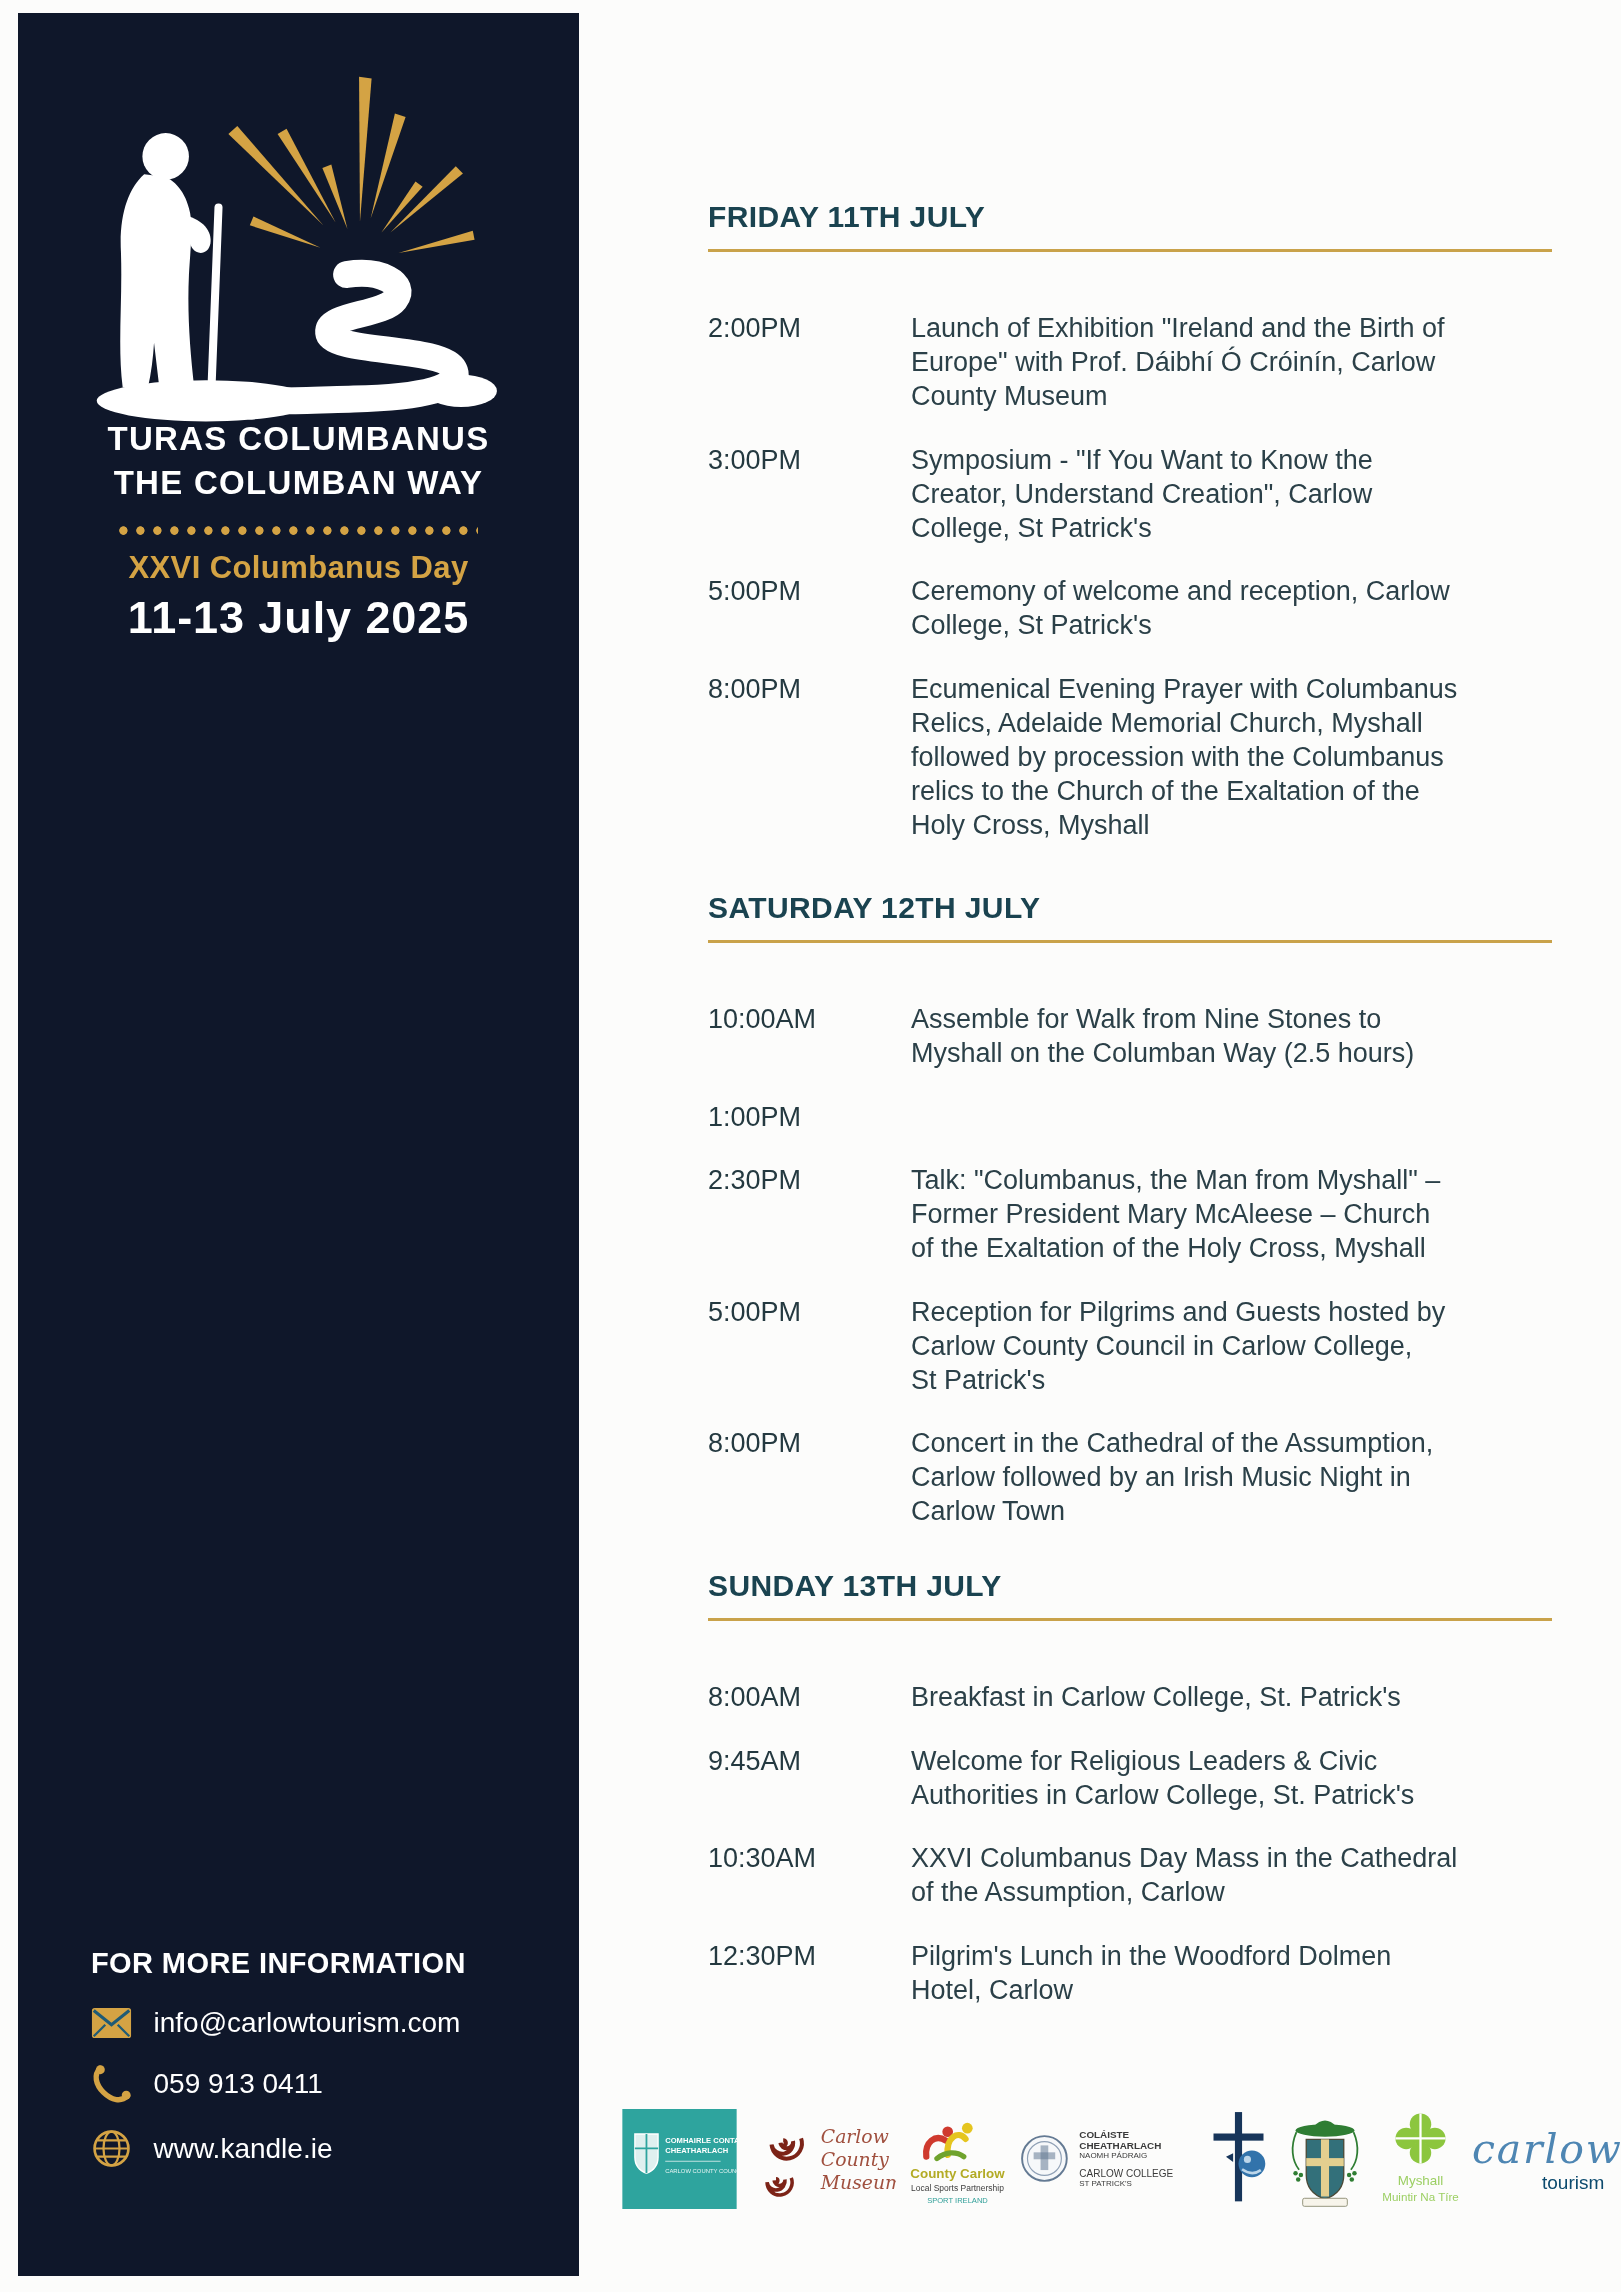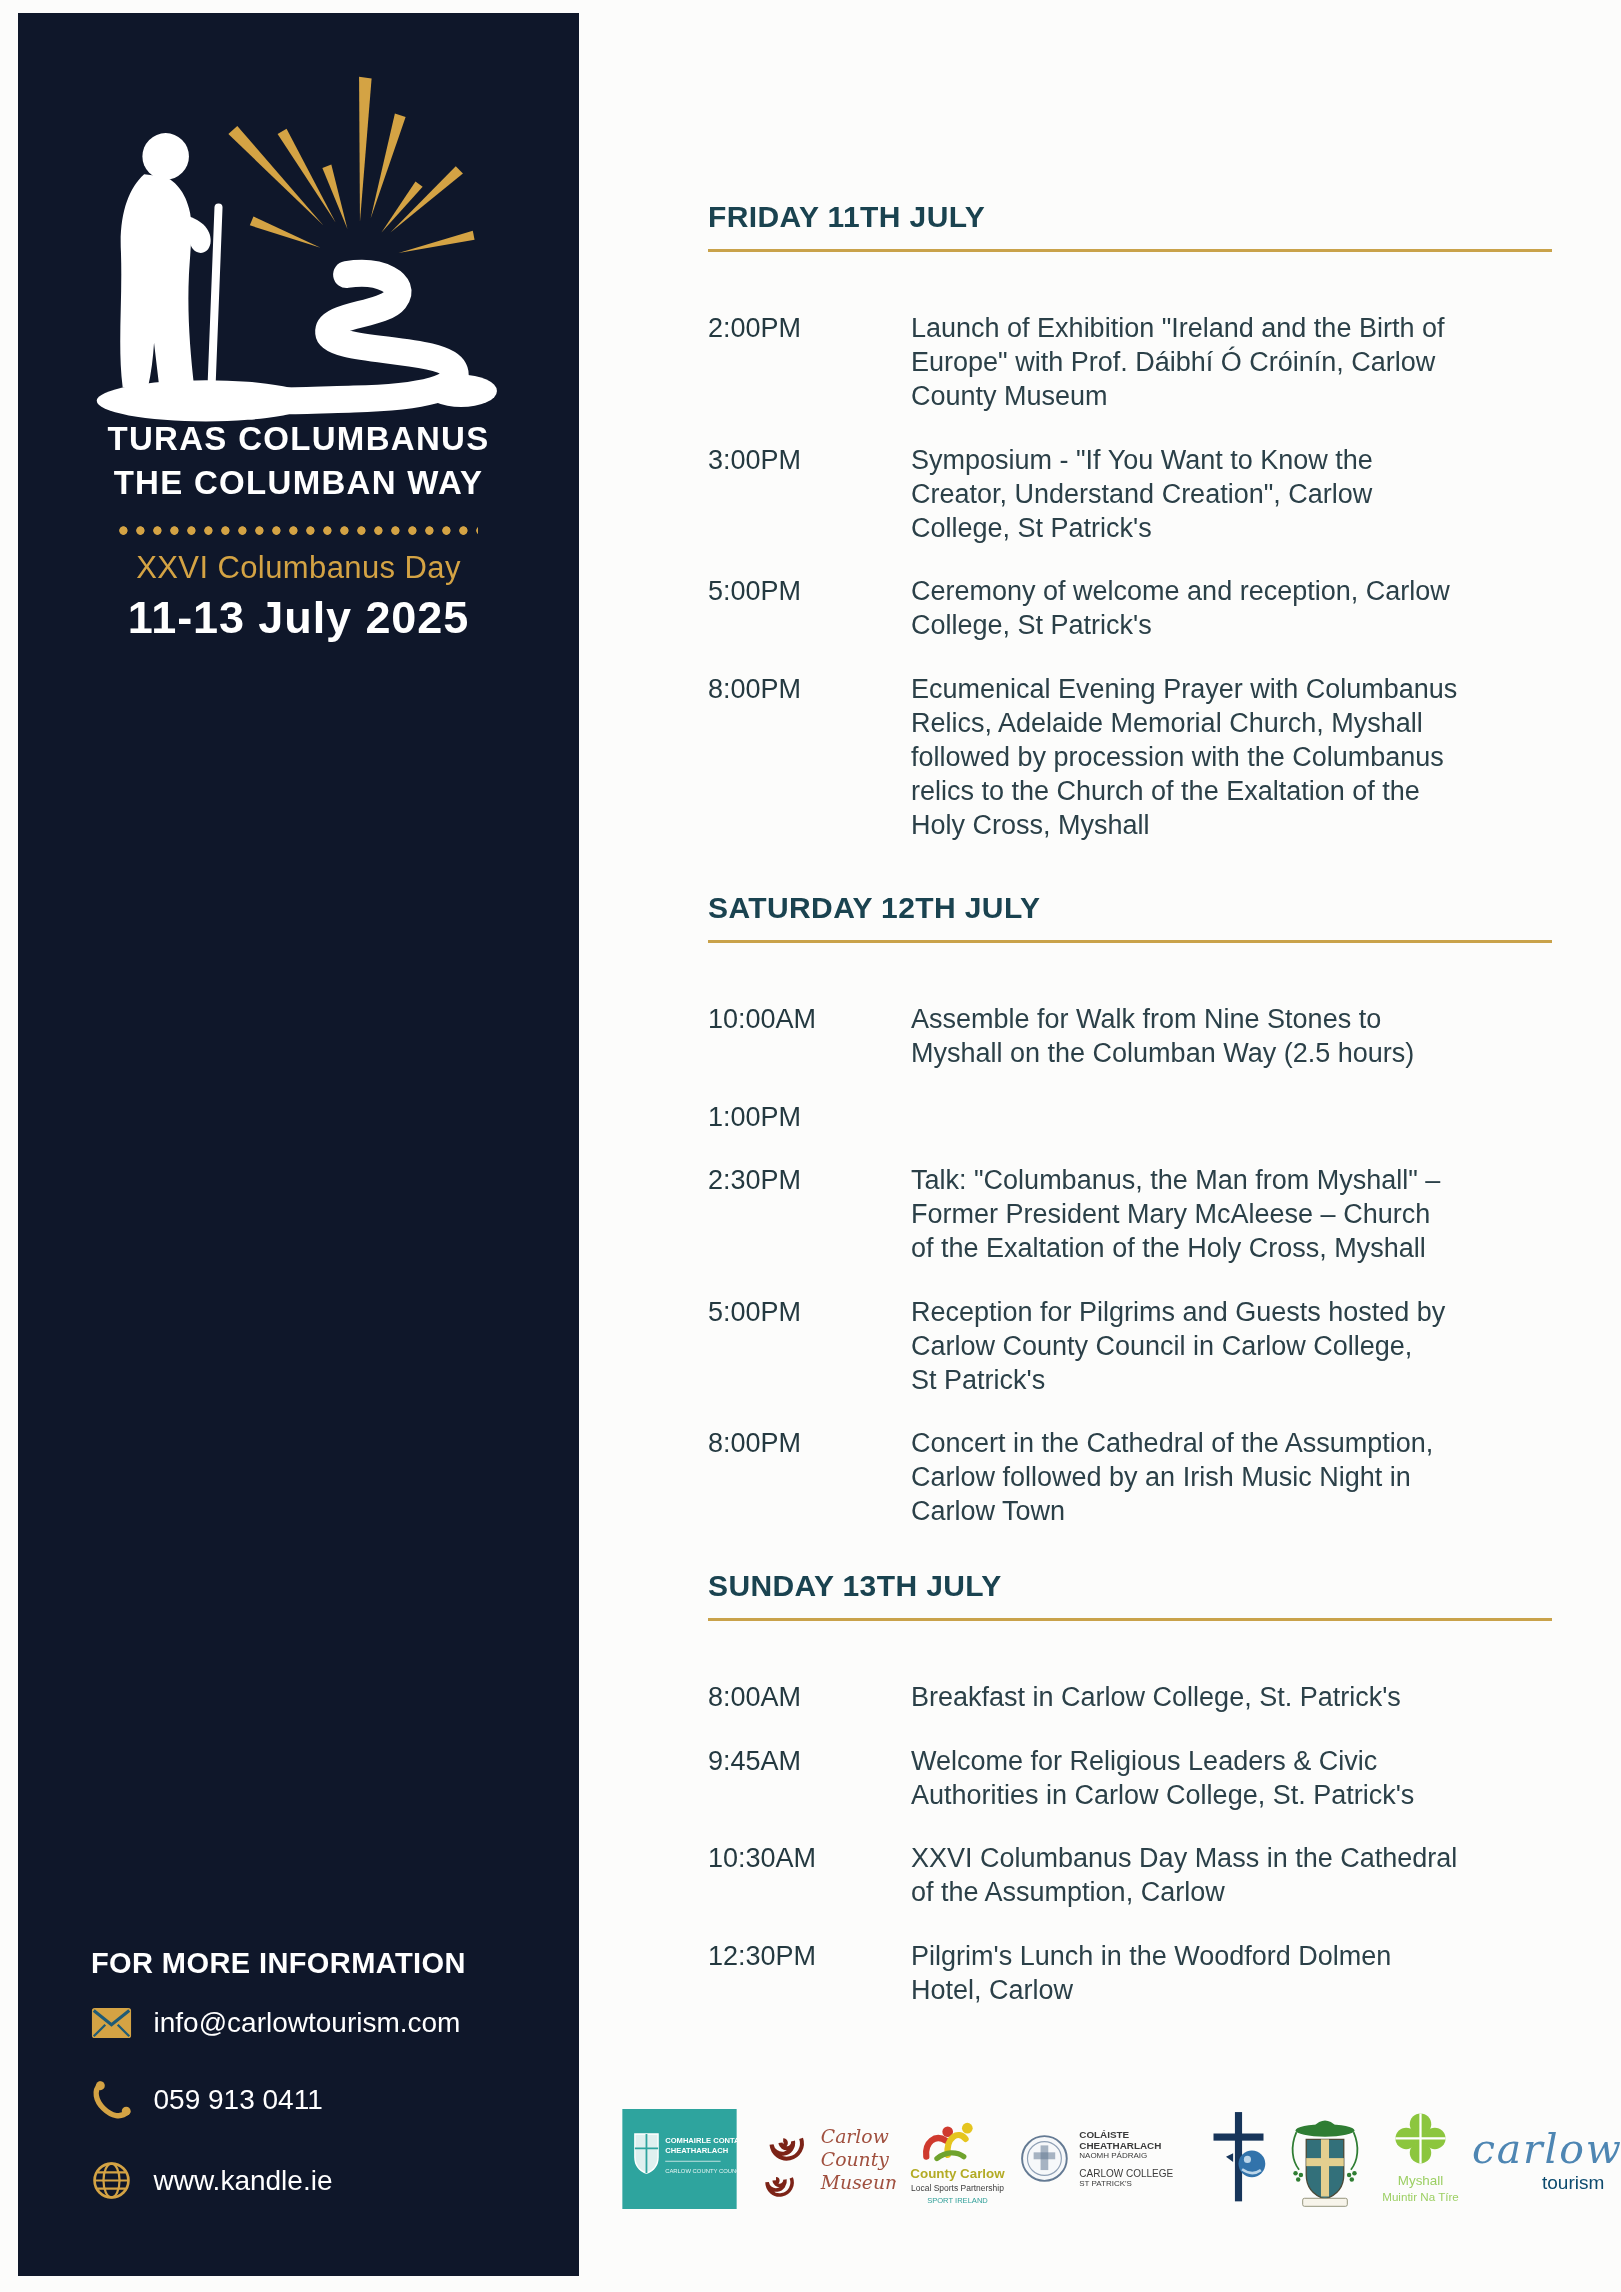--- a/index.html
+++ b/index.html
@@ -10,26 +10,26 @@
   
   .sidebar{position:absolute; left:18px; top:13.4px; width:561px; height:2263px; background:#0f172a;}
   .pilgrim-logo{position:absolute; left:40px; top:27px;}
   .org-line{position:absolute; left:0; width:100%; text-align:center; color:#ffffff;
     font-weight:bold; font-size:33px; letter-spacing:1.3px;}
   .org-line1{top:407px;} .org-line2{top:451px;}
   .dotted-divider{position:absolute; top:512px; left:100px; width:360px; height:10.7px;
     background-image:radial-gradient(circle at 5.4px 5.4px, #d4a344 3.8px, rgba(0,0,0,0) 4.5px);
     background-size:17px 10.7px; background-repeat:repeat-x;}
   .event-name{position:absolute; top:537px; left:0; width:100%; text-align:center;
-    color:#d4a344; font-weight:normal; font-size:31px; letter-spacing:0.4px;}
+    color:#d4a344; font-weight:bold; font-size:31px; letter-spacing:0.4px;}
   .event-dates{position:absolute; top:579px; left:0; width:100%; text-align:center;
     color:#ffffff; font-weight:bold; font-size:45px; letter-spacing:0.9px;}
   .info-heading{position:absolute; top:1934px; left:73px; color:#ffffff; font-weight:bold;
     font-size:29px; letter-spacing:0.4px;}
-  .contacts{position:absolute; top:1994px; left:73px; display:flex; flex-direction:column; gap:40px;}
+  .contacts{position:absolute; top:1994px; left:73px; display:flex; flex-direction:column; gap:24px;}
   .contact-row{display:flex; align-items:center; gap:21.5px;}
   .contact-row span{color:#ffffff; font-size:28px;}
   
   .page-title{position:absolute; left:708px; top:77px; margin:0; font-weight:400;
     font-size:55px; letter-spacing:0.9px; color:#b3923e;}
   .section{position:absolute; left:708px; width:862px;}
   .section-friday{top:199px;} .section-saturday{top:890px;} .section-sunday{top:1568px;}
   .day-heading{margin:0; font-size:30px; font-weight:bold; color:#1a4350; letter-spacing:0.4px; line-height:36px;}
   .section-rule{margin-top:14.3px; width:844px; height:2.7px; background:#c9a24a;}
   .events{margin-top:59px;}

